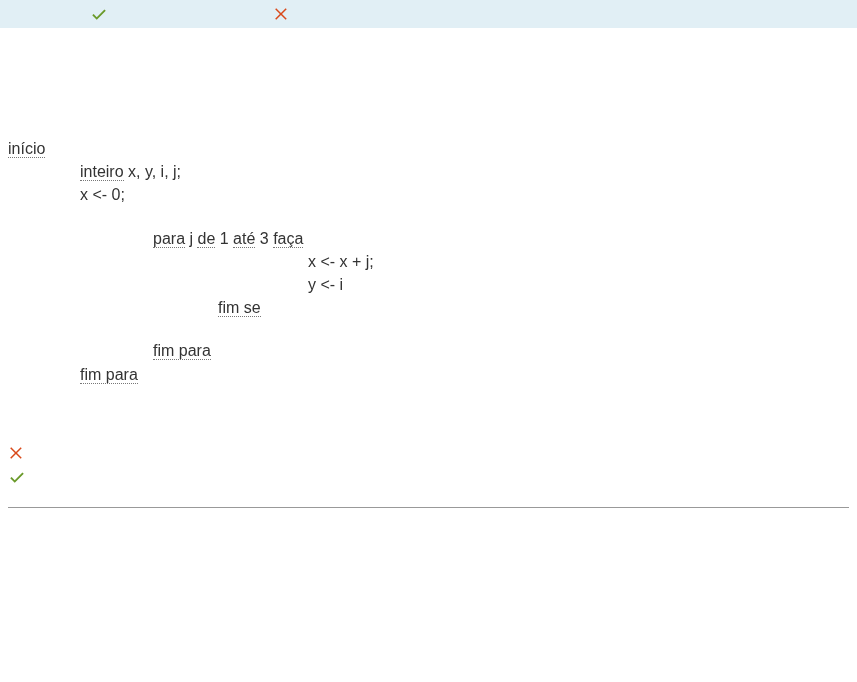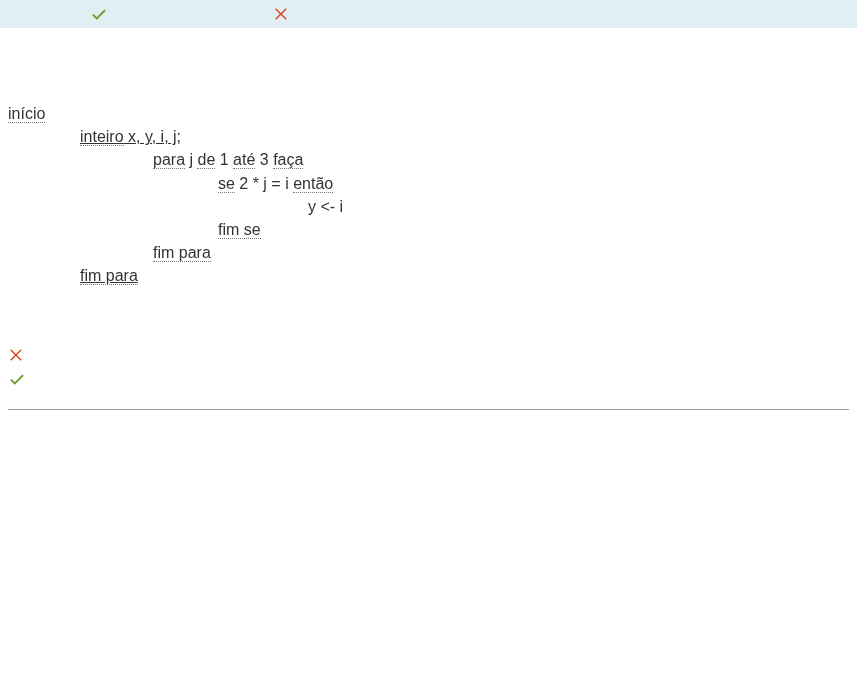--- a/index.html
+++ b/index.html
@@ -20,30 +20,30 @@
     align-items: center;
   }
   .topbar .spacer1 { width: 90px; }
   .topbar .spacer2 { width: 165px; }
   .check-icon, .cross-icon {
     width: 18px;
     height: 18px;
     display: inline-block;
   }
   .content {
-    padding-top: 74px;
+    padding-top: 109px;
     padding-left: 8px;
     line-height: 1.45;
   }
   .kw {
     border-bottom: 1px dotted #777;
   }
   .line { white-space: pre; }
-  .ind1 { padding-left: 72px; text-decoration: underline; }
-  .ind2 { padding-left: 145px; }
+  .ind1 { padding-left: 72px; }
+  .ind2 { padding-left: 145px; margin-top: 20px; }
   .ind3 { padding-left: 210px; }
   .ind4 { padding-left: 300px; }
   .bottom-icons {
     padding-left: 8px;
     padding-top: 55px;
   }
   .bottom-icons > div { height: 24px; display:flex; align-items:center; }
   .hr {
     border: none;
     border-top: 1px solid #999;
@@ -64,22 +64,23 @@
   <span class="cross-icon">
     <svg viewBox="0 0 24 24" width="18" height="18">
         <path fill="#d9491a" d="M18.3 5.71L12 12l6.3 6.29-1.41 1.42L10.59 13.4 4.3 19.71 2.88 18.3 9.17 12 2.88 5.71 4.3 4.29l6.29 6.3 6.3-6.3z"></path>
       </svg>
   </span>
 </div>
 
 <div class="content">
   <div class="line"><span class="kw">início</span></div>
   <div class="line ind1"><span class="kw">inteiro</span><span> x, y, i, j;</span></div>
+  <div class="line ind1"><span>x &lt;- 0;</span></div>
   <div class="line ind2"><span class="kw">para</span><span> j </span><span class="kw">de</span><span> 1 </span><span class="kw">até</span><span> 3 </span><span class="kw">faça</span></div>
-  <div class="line ind3"><span class="kw">se</span><span> 2 * j = i </span><span class="kw">então</span></div>
+  <div class="line ind4"><span>x &lt;- x + j;</span></div>
   <div class="line ind4"><span>y &lt;- i</span></div>
   <div class="line ind3"><span class="kw">fim se</span></div>
   <div class="line ind2"><span class="kw">fim para</span></div>
   <div class="line ind1"><span class="kw">fim para</span></div>
 </div>
 
 <div class="bottom-icons">
   <div>
     <span class="cross-icon">
       <svg viewBox="0 0 24 24" width="18" height="18">

